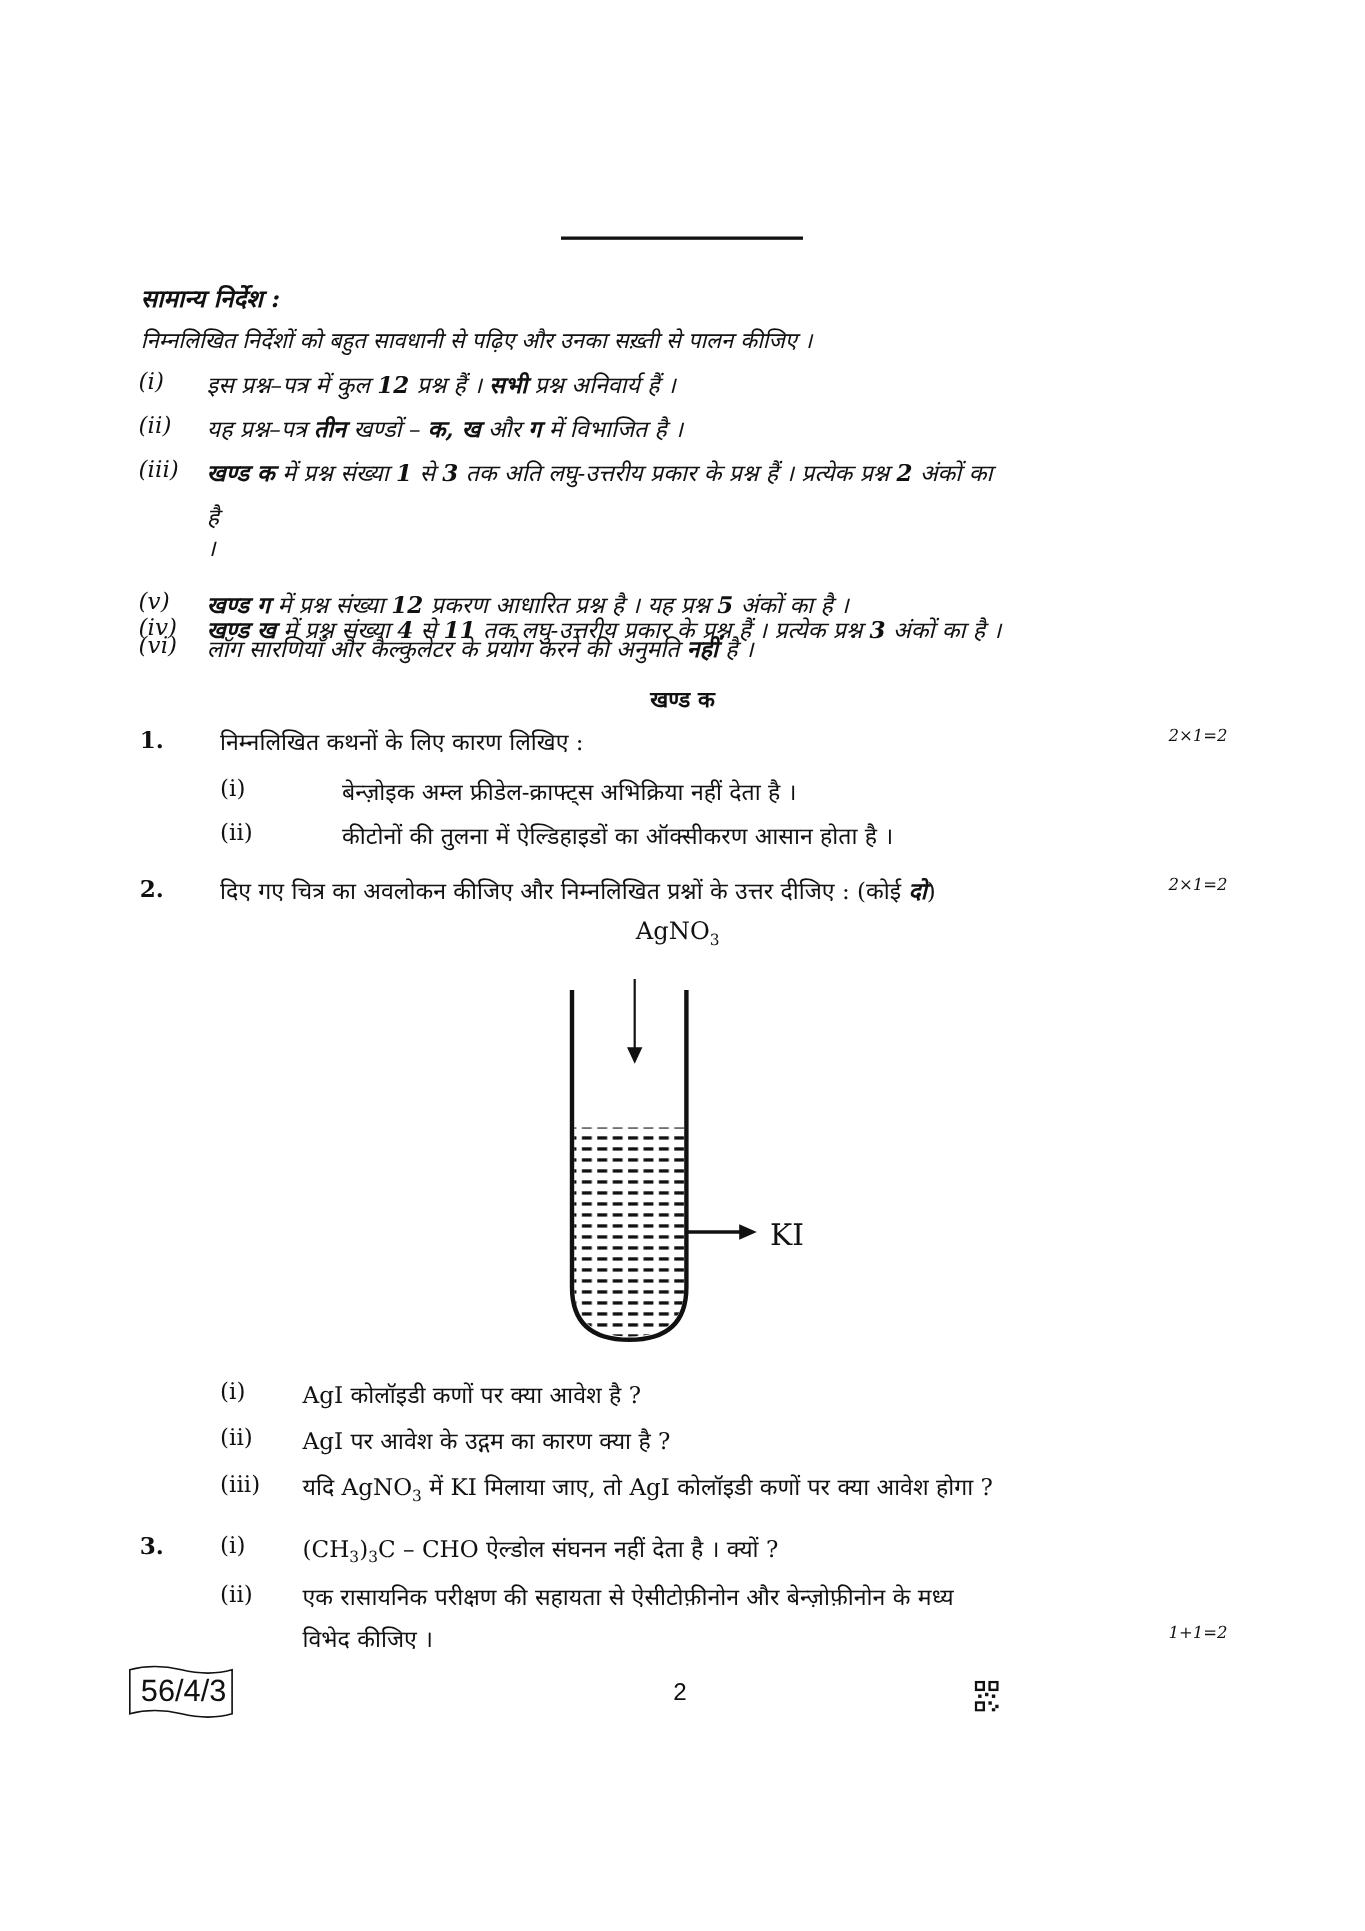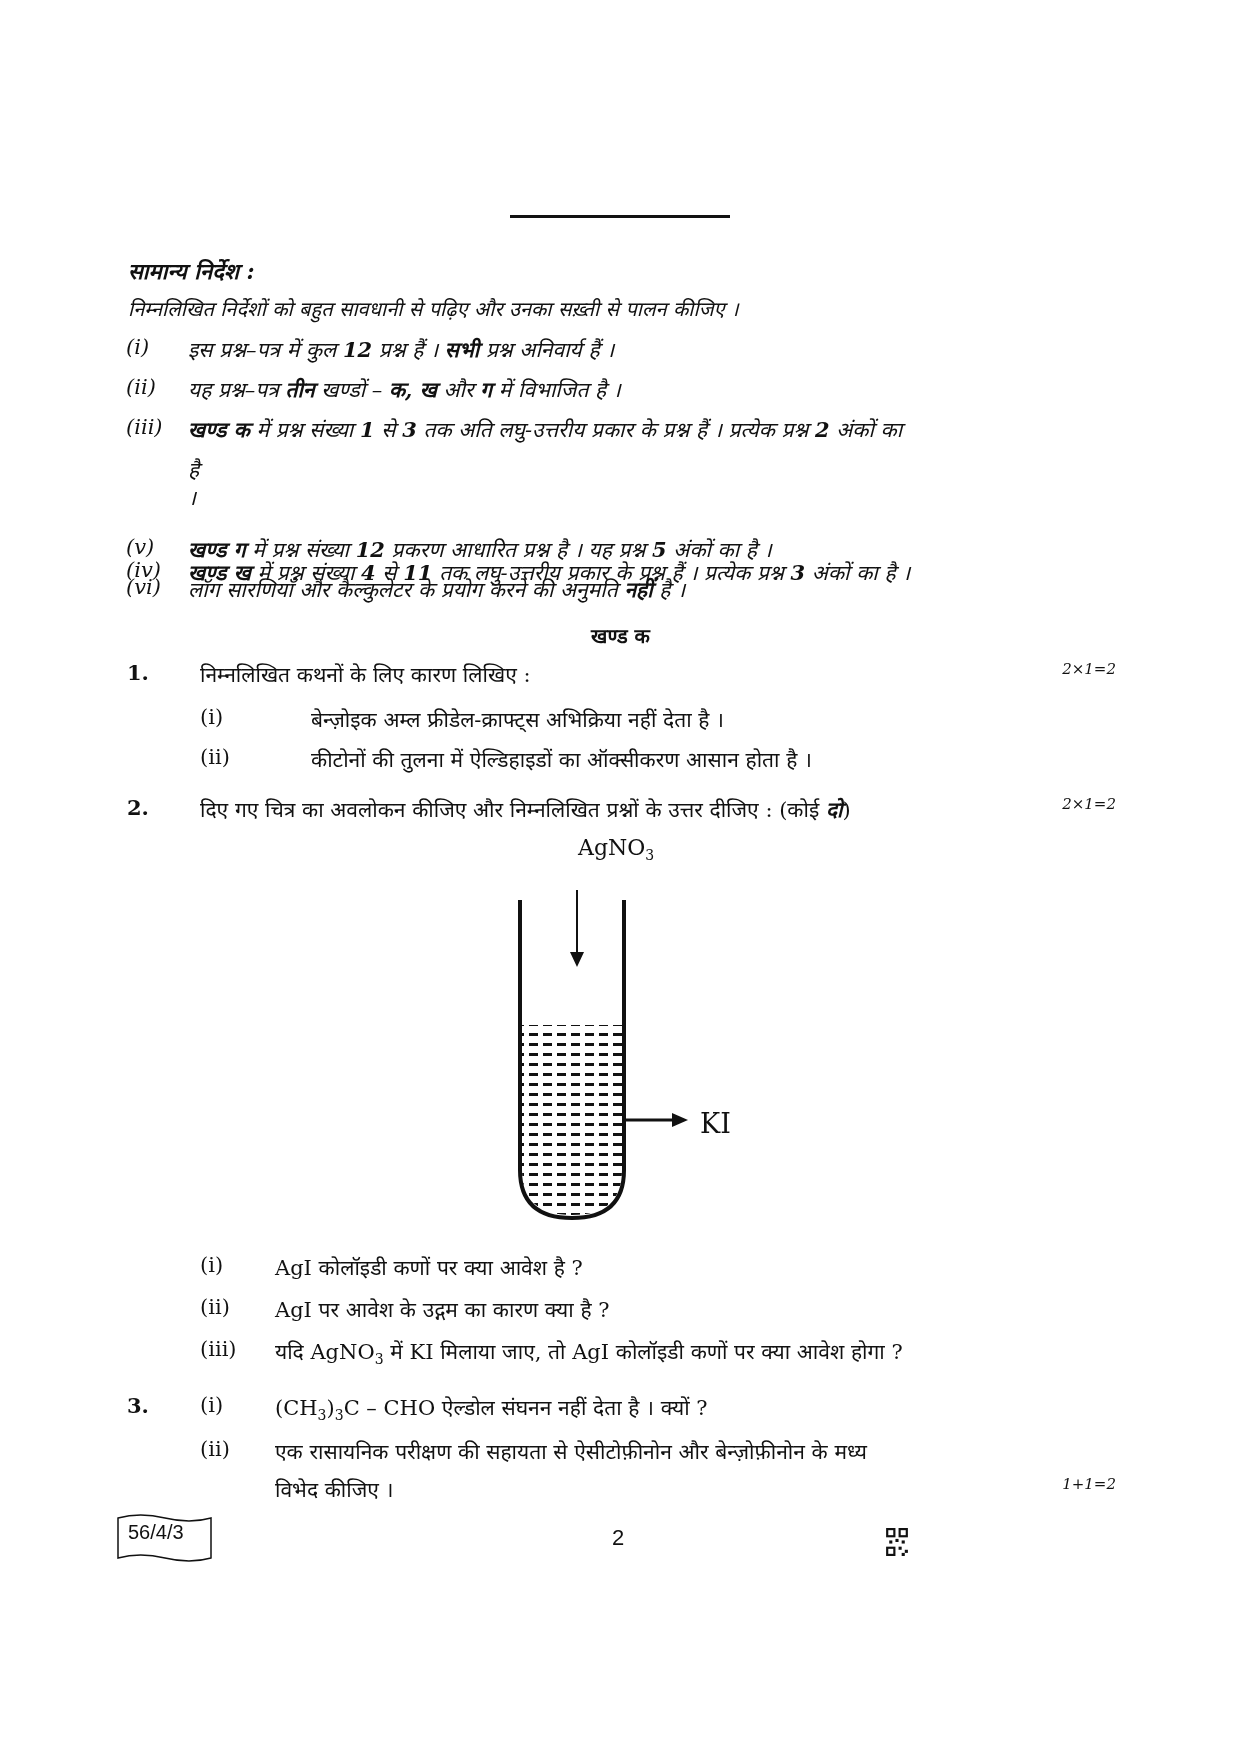--- a/index.html
+++ b/index.html
@@ -137,21 +137,21 @@
 <div class="sub2" style="top:1475px;">
   <span class="st">विभेद कीजिए ।</span>
 </div>
 <div class="q" style="top:1475px; left:0; width:1241px;">
   <span class="marks">1+1=2</span>
 </div>
 
 <svg class="abs" style="left:115px; top:1512px;" width="100" height="52">
   <path d="M3 6 Q25 0 50 6 Q75 12 96 6 L96 46 Q75 52 50 46 Q25 40 3 46 Z" fill="none" stroke="#111" stroke-width="1.5"></path>
 </svg>
-<div class="abs" style="left:128px; top:1521px; font-family:'Liberation Sans', sans-serif; font-size:20px;">56/4/3</div>
+<div class="abs" style="left:128px; top:1521px; font-family:'Liberation Sans', sans-serif; font-size:28px;">56/4/3</div>
 <div class="abs page-num">2</div>
 <svg class="abs qr" viewBox="0 0 7 9">
   <rect x="0" y="0" width="3" height="3" fill="#111"></rect>
     <rect x="0.7" y="0.7" width="1.6" height="1.6" fill="#fff"></rect>
   <rect x="4" y="0" width="3" height="3" fill="#111"></rect>
     <rect x="4.7" y="0.7" width="1.6" height="1.6" fill="#fff"></rect>
   <rect x="0" y="6" width="3" height="3" fill="#111"></rect>
     <rect x="0.7" y="6.7" width="1.6" height="1.6" fill="#fff"></rect>
   <rect x="3" y="3.5" width="1" height="1" fill="#111"></rect>
     <rect x="5" y="4" width="1" height="1" fill="#111"></rect>

